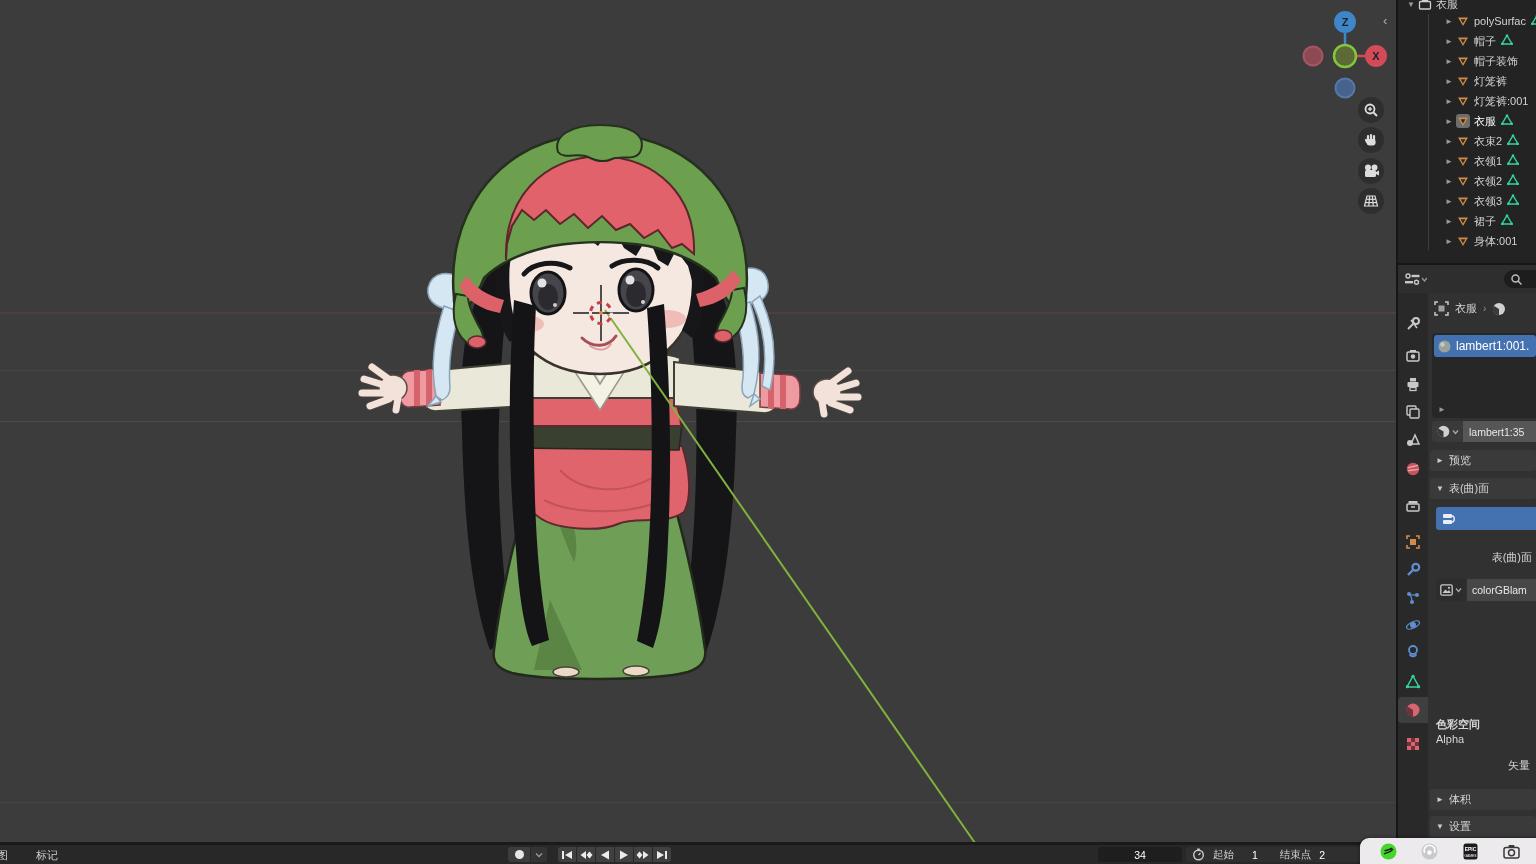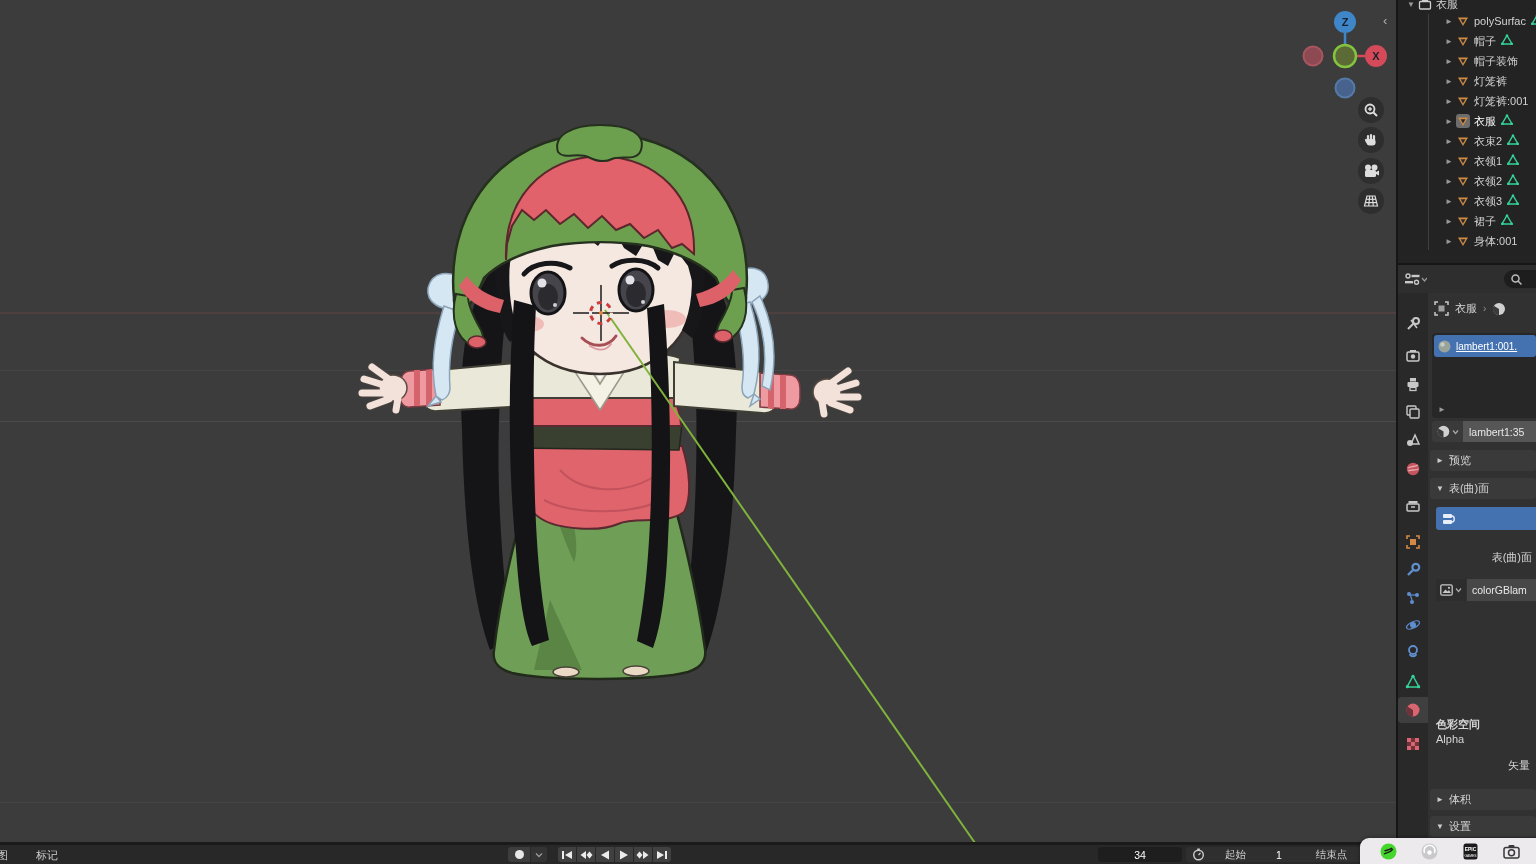--- a/index.html
+++ b/index.html
@@ -575,21 +575,21 @@
             <path d="M7,7 L7,13 A6,6 0 0 1 1.8,3.8 Z" fill="#3a3a3a"></path>
           </svg>
       </div>
 
       <div class="abs" style="left:4px;top:40px;width:104px;height:85px;background:#272727;border-radius:4px 0 0 4px;">
         <div class="abs" style="left:2px;top:2px;right:0;height:22px;background:#4472b0;border-radius:3px;display:flex;align-items:center;gap:5px;padding-left:4px;">
           <svg width="13" height="13">
               <circle cx="6.5" cy="6.5" r="6" fill="#9aa39a"></circle>
               <circle cx="4.5" cy="4.5" r="2.2" fill="#c4ccc4"></circle>
             </svg>
-          <span style="font-size:10px;color:#ffffff;white-space:nowrap;text-decoration:underline;">lambert1:001.</span>
+          <span style="font-size:12px;color:#ffffff;white-space:nowrap;">lambert1:001.</span>
         </div>
         <span class="abs" style="left:6px;bottom:4px;color:#999999;font-size:8px;">►</span>
       </div>
 
       <div class="abs" style="left:4px;top:128px;width:31px;height:21px;background:#3a3a3a;border-radius:3px 0 0 3px;display:flex;align-items:center;justify-content:center;gap:2px;">
         <svg width="13" height="13">
             <circle cx="6.5" cy="6.5" r="5.8" fill="#d0d0d0"></circle>
             <path d="M6.5,6.5 L6.5,12.3 A5.8,5.8 0 0 1 1.5,3.6 Z" fill="#3a3a3a"></path>
           </svg>
         <svg width="7" height="6">
@@ -698,21 +698,21 @@
     <div class="tbtn" style="left:653px;width:18px;border-radius:0 3px 3px 0;">
       <svg width="14" height="12">
           <path d="M2,2 L9,6 L2,10 Z" fill="#ececec"></path>
           <rect x="10" y="2" width="2" height="8" fill="#ececec"></rect>
         </svg>
     </div>
 
     <div class="tfield" style="left:1098px;width:84px;background:#1e1e1e;justify-content:center;color:#ffffff;">
       <span>34</span>
     </div>
-    <div class="tfield" style="left:1186px;width:200px;background:#2f2f2f;color:#cfcfcf;gap:20px;padding-left:6px;">
+    <div class="tfield" style="left:1186px;width:200px;background:#2f2f2f;color:#cfcfcf;gap:8px;padding-left:6px;">
       <svg width="13" height="13">
           <circle cx="6.5" cy="7" r="4.8" fill="none" stroke="#cccccc" stroke-width="1.4"></circle>
           <rect x="5.2" y="0.5" width="2.6" height="2" fill="#cccccc"></rect>
           <line x1="6.5" y1="7" x2="8.5" y2="5" stroke="#cccccc" stroke-width="1.3"></line>
         </svg>
       <span>起始</span>
       <span style="color:#ffffff;margin-left:10px;">1</span>
       <span style="margin-left:14px;">结束点</span>
       <span style="color:#ffffff;">2</span>
     </div>

